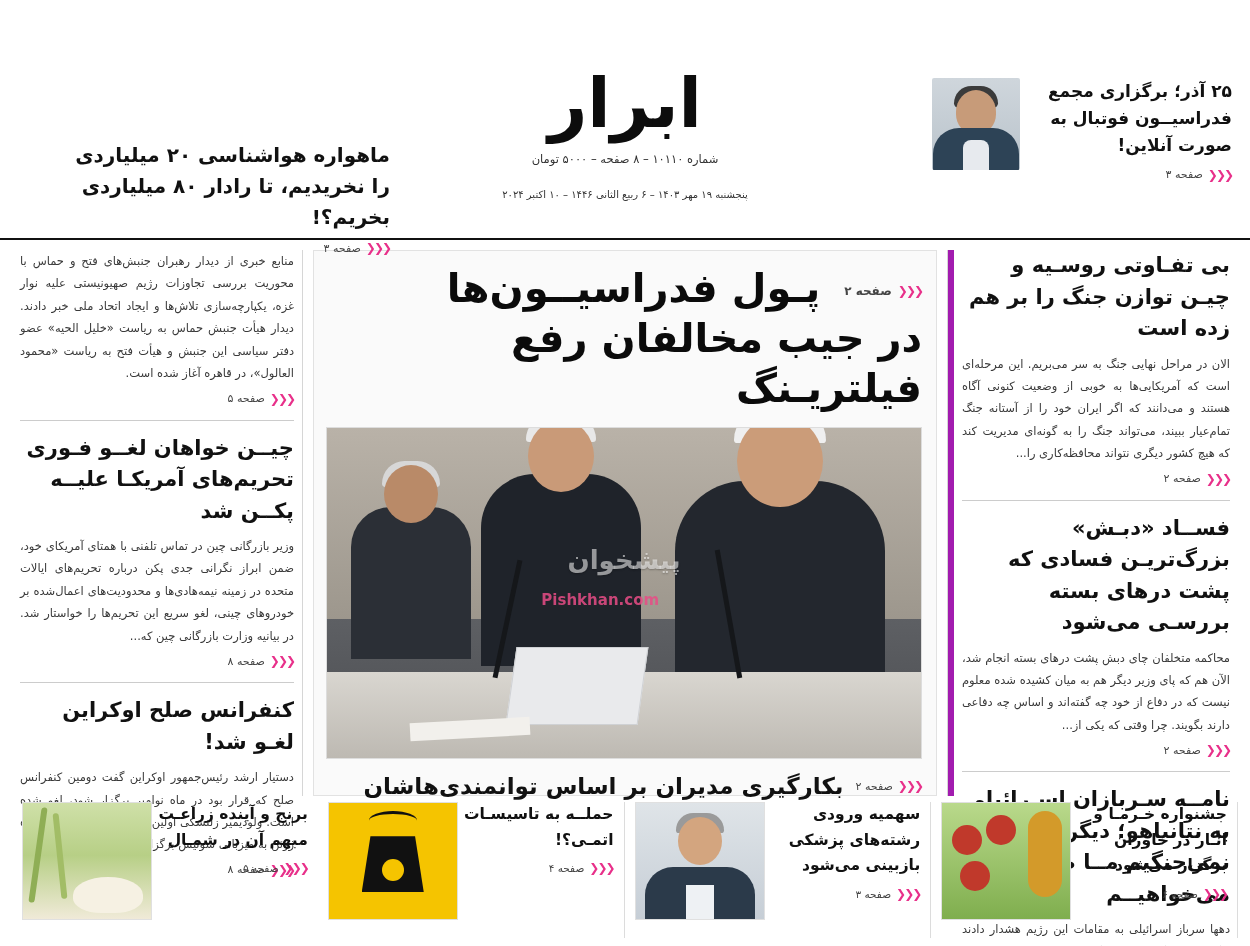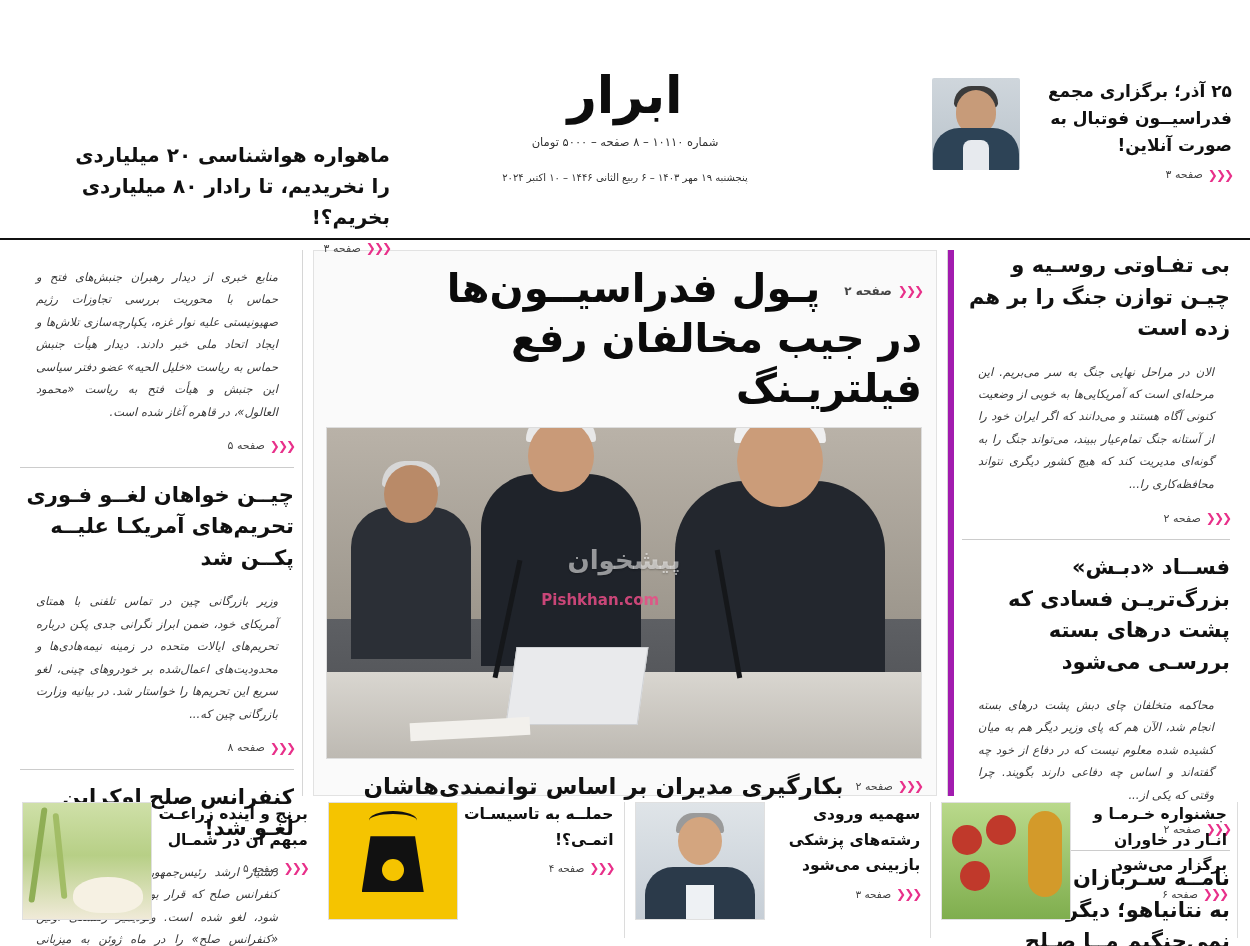--- a/index.html
+++ b/index.html
@@ -30,21 +30,21 @@
   .mh-page{
     margin-top:8px;font-size:11px;color:#444;display:flex;justify-content:flex-start;align-items:center;gap:5px;
   }
   .chev{color:#e8308a;letter-spacing:-2px;font-size:12px;}
 
   .logo-wrap{
     position:absolute;left:0;right:0;top:70px;text-align:center;
   }
   .logo{
     font-family:"DejaVu Sans","Liberation Sans",sans-serif;
-    font-size:51px;font-weight:bold;letter-spacing:2px;line-height:1;color:#0d0d0d;
+    font-size:68px;font-weight:bold;letter-spacing:2px;line-height:1;color:#0d0d0d;
   }
   .logo-sub1{margin-top:14px;font-size:11.5px;color:#333;}
   .logo-sub2{margin-top:23px;font-size:10px;color:#333;}
 
   .masthead-right{
     position:absolute;right:18px;top:78px;width:300px;display:flex;gap:24px;align-items:flex-start;justify-content:flex-end;
   }
   .mh-r-text{width:200px;text-align:right;}
   .mh-r-text .t{font-size:17px;font-weight:bold;line-height:1.6;}
   .mh-r-photo{
@@ -78,21 +78,21 @@
   .col-center{flex:1;padding:0 10px;box-sizing:border-box;}
   .col-left{width:290px;padding:0 8px;box-sizing:border-box;border-left:6px solid #a21caf;}
   .col-right{border-right:0;}
   .vline{width:1px;background:#d6d6d6;}
 
   .story{margin-bottom:14px;}
   .story h2{
     margin:0 0 8px 0;font-size:21px;line-height:1.5;font-weight:bold;color:#111;text-align:right;
   }
   .story p{
-    margin:16px;font-size:11.5px;line-height:1.95;color:#3a3a3a;text-align:justify;font-style:italic;
+    margin:0;font-size:11.5px;line-height:1.95;color:#3a3a3a;text-align:justify;
   }
   .story .pagelink{
     margin-top:7px;font-size:11px;color:#444;display:flex;align-items:center;gap:5px;justify-content:flex-start;
   }
   .rule{height:1px;background:#ccc;margin:10px 0 12px 0;}
 
   
   .lead{
     border:1px solid #e2e2e2;background:#fafafa;padding:12px 14px 14px 14px;box-sizing:border-box;height:100%;
   }

